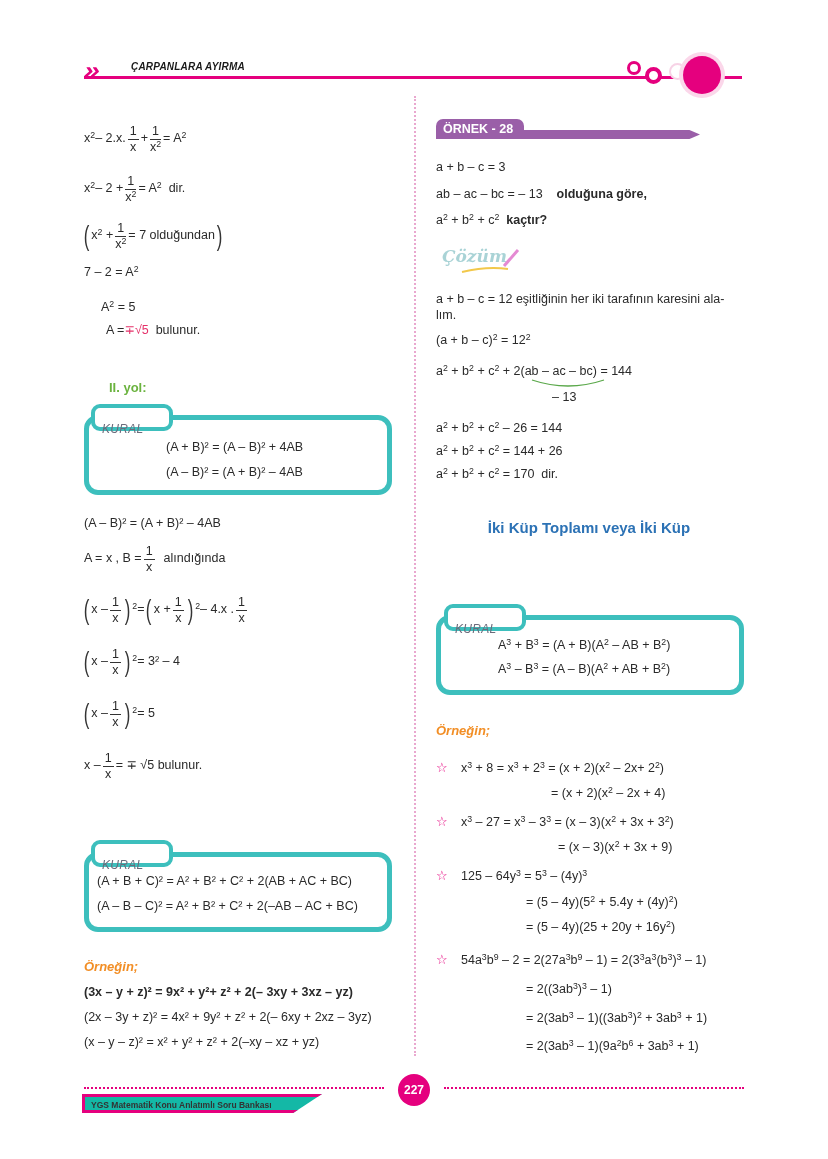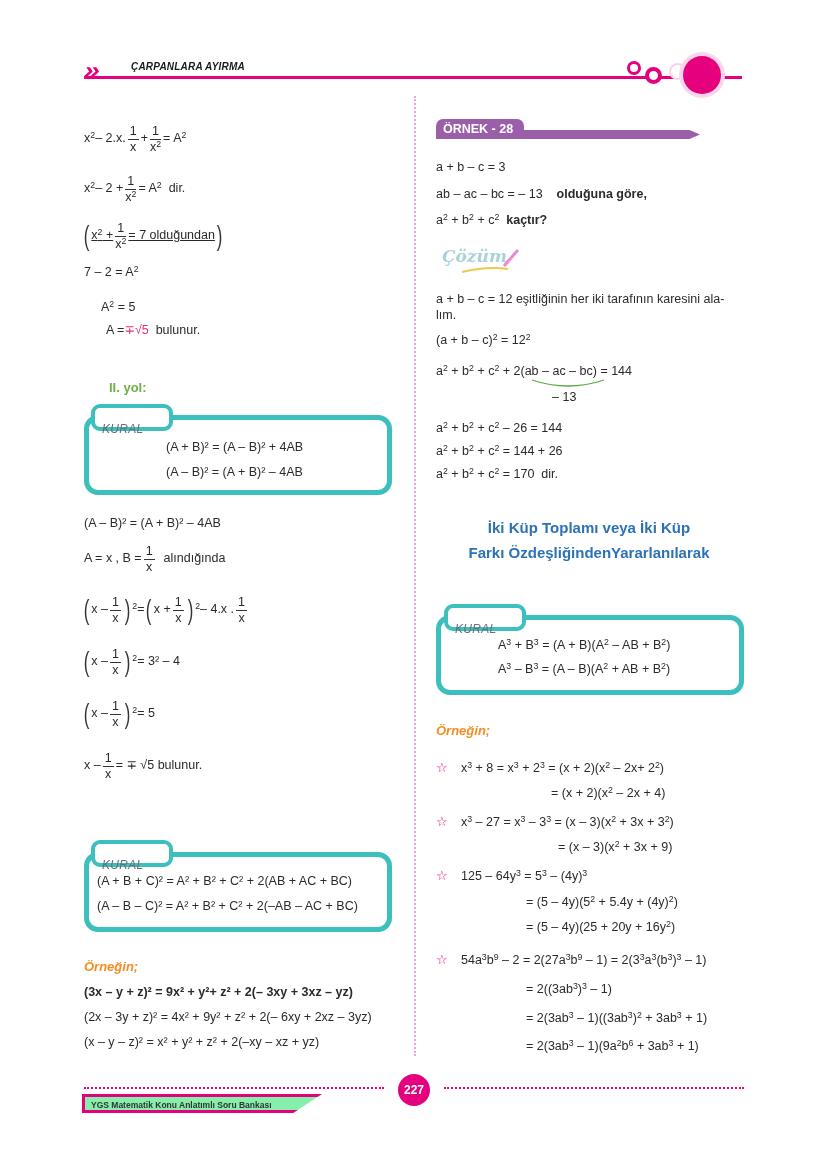--- a/index.html
+++ b/index.html
@@ -39,21 +39,21 @@
 
   .heading-blue { color: #2c72b5; font-weight: bold; font-size: 15px; text-align: center; line-height: 25px; }
   .orange { color: #f28e25; font-weight: bold; font-style: italic; font-size: 13px; }
   .green { color: #6bb33f; font-weight: bold; font-size: 13px; }
   .star { color: #e5007e; font-size: 13px; }
 
   
   .foot-dots-l { left: 84px; top: 1087px; width: 300px; border-top: 2px dotted #e5007e; }
   .foot-dots-r { left: 444px; top: 1087px; width: 300px; border-top: 2px dotted #e5007e; }
   .foot-badge { left: 398px; top: 1074px; width: 32px; height: 32px; border-radius: 50% 50% 50% 50%; background: #e5007e; color: #fff; font-weight: bold; font-size: 12px; text-align: center; line-height: 32px; }
-  .foot-label { left: 82px; top: 1094px; width: 240px; height: 19px; background: #86efac; border: 3px solid #e5007e; box-sizing: border-box; clip-path: polygon(0 0, 100% 0, 88% 100%, 0 100%); font-size: 8.5px; font-weight: bold; color: #333; padding: 3px 0 0 6px; }
+  .foot-label { left: 82px; top: 1094px; width: 240px; height: 19px; background: #14b8a6; border: 3px solid #e5007e; box-sizing: border-box; clip-path: polygon(0 0, 100% 0, 88% 100%, 0 100%); font-size: 8.5px; font-weight: bold; color: #333; padding: 3px 0 0 6px; }
 </style>
 </head>
 <body>
 
 <div class="abs hdr-line"></div>
 <div class="abs hdr-chev">»</div>
 <div class="abs hdr-title">ÇARPANLARA AYIRMA</div>
 <div>
   <div class="circ" style="left:627px;top:61px;width:14px;height:14px;border:3px solid #e5007e;"></div>
   <div class="circ" style="left:645px;top:67px;width:17px;height:17px;border:4px solid #e5007e;background:#fff;"></div>
@@ -62,21 +62,21 @@
 </div>
 
 <div class="abs col-div"></div>
 
 <div class="t" style="left:84px;top:125px;">
   <span>x</span><sup>2</sup>– 2.x.<span class="frac"><span class="num">1</span><span class="den">x</span></span>+<span class="frac"><span class="num">1</span><span class="den">x<sup>2</sup></span></span><span>= A</span><sup>2</sup>
 </div>
 <div class="t" style="left:84px;top:175px;">
   x<sup>2</sup>– 2 +<span class="frac"><span class="num">1</span><span class="den">x<sup>2</sup></span></span><span>= A</span><sup>2</sup>&nbsp;&nbsp;<span>dir.</span>
 </div>
-<div class="t" style="left:82px;top:222px;text-decoration:underline;">
+<div class="t" style="left:82px;top:222px;">
   <span class="paren">(</span>x<sup>2</sup> +<span class="frac"><span class="num">1</span><span class="den">x<sup>2</sup></span></span><span>= 7 olduğundan</span><span class="paren">)</span>
 </div>
 <div class="t" style="left:84px;top:265px;"><span>7 – 2 = A</span><sup>2</sup></div>
 <div class="t" style="left:101px;top:300px;"><span>A</span><sup>2</sup> <span>= 5</span></div>
 <div class="t" style="left:106px;top:322px;">
   <span>A =</span><span class="pink-s">∓</span><span class="pink-s">√5</span>&nbsp;&nbsp;<span>bulunur.</span>
 </div>
 
 <div class="t green" style="left:109px;top:380px;">II. yol:</div>
 
@@ -134,21 +134,20 @@
 <svg class="abs" style="left:530px;top:378px;" width="80" height="12">
   <path d="M2 2 Q38 14 74 2" stroke="#5aa84a" stroke-width="1.3" fill="none"></path>
 </svg>
 <div class="t" style="left:552px;top:390px;">– 13</div>
 <div class="t" style="left:436px;top:421px;">a<sup>2</sup> + b<sup>2</sup> + c<sup>2</sup> – 26 = 144</div>
 <div class="t" style="left:436px;top:444px;">a<sup>2</sup> + b<sup>2</sup> + c<sup>2</sup> = 144 + 26</div>
 <div class="t" style="left:436px;top:467px;">a<sup>2</sup> + b<sup>2</sup> + c<sup>2</sup> = 170&nbsp;&nbsp;dir.</div>
 
 <div class="abs heading-blue" style="left:420px;top:515px;width:338px;">
   <div>İki Küp Toplamı veya İki Küp</div>
-  <div>Farkı ÖzdeşliğindenYararlanılarak</div>
 </div>
 
 <div class="kural" style="left:436px;top:615px;width:308px;height:80px;"></div>
 <div class="kural-tab" style="left:444px;top:604px;width:82px;height:27px;">KURAL</div>
 <div class="t" style="left:498px;top:638px;">A<sup>3</sup> + B<sup>3</sup> = (A + B)(A<sup>2</sup> – AB + B<sup>2</sup>)</div>
 <div class="t" style="left:498px;top:662px;">A<sup>3</sup> – B<sup>3</sup> = (A – B)(A<sup>2</sup> + AB + B<sup>2</sup>)</div>
 
 <div class="t orange" style="left:436px;top:723px;">Örneğin;</div>
 
 <span class="abs star" style="left:436px;top:760px;">☆</span>

